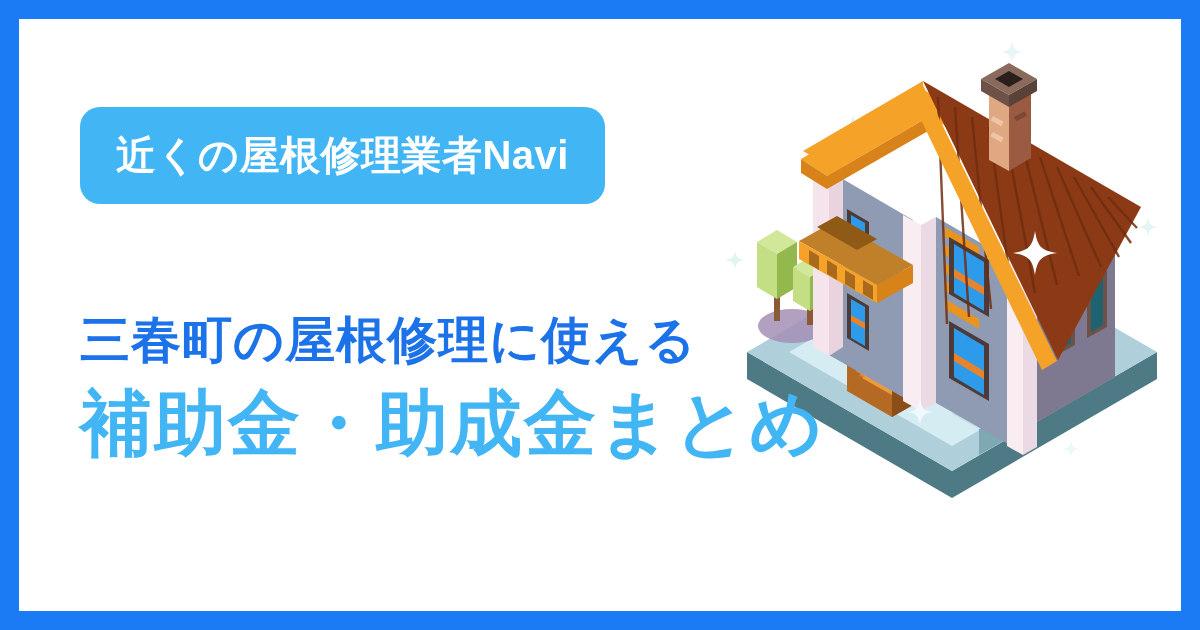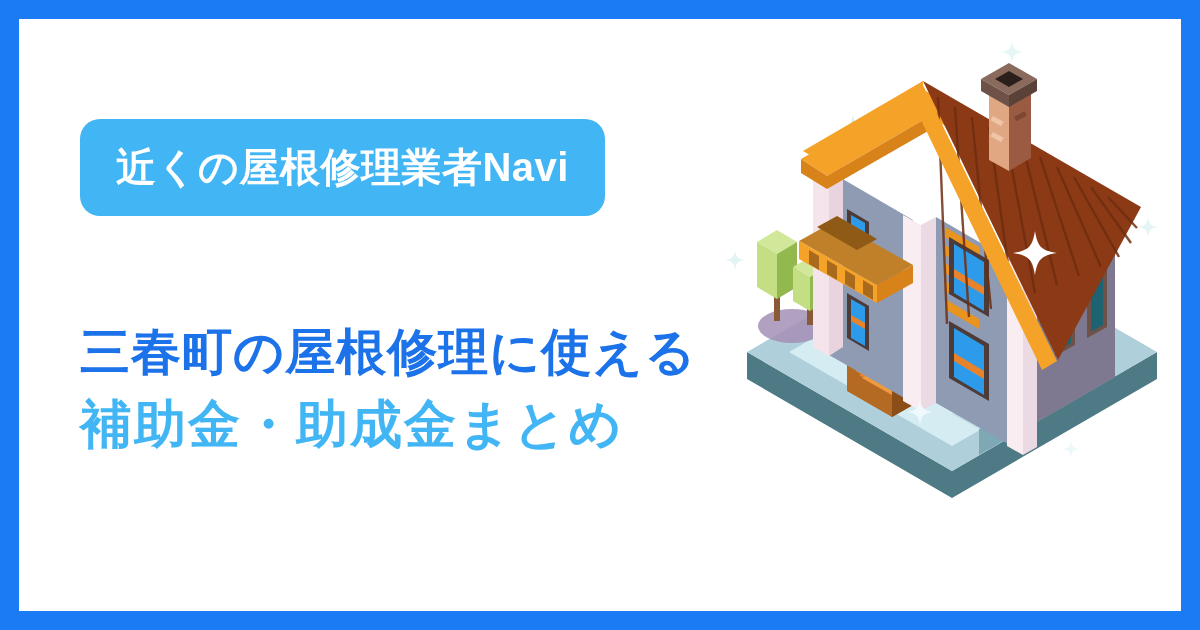--- a/index.html
+++ b/index.html
@@ -28,21 +28,21 @@
     width: 1162px;
     height: 592px;
     background: #ffffff;
     overflow: hidden;
   }
 
   
   .text-col {
     position: absolute;
     left: 61px;      
-    top: 100px;       
+    top: 88px;       
     width: 820px;
   }
 
   .brand-badge {
     display: inline-block;
     box-sizing: border-box;
     height: 97px;
     padding: 0 36px;
     border-radius: 20px;
     background: #42B5F5;
@@ -64,21 +64,21 @@
     font-weight: 700;
     line-height: 1.12;
     color: #1C72E8;
     letter-spacing: 1px;
     white-space: nowrap;
   }
 
   .headline-line2 {
     display: block;
     margin-top: 16px;
-    font-size: 52px;
+    font-size: 72px;
     font-weight: 700;
     line-height: 1.1;
     color: #42B5F5;
     letter-spacing: 2px;
     white-space: nowrap;
   }
 
   
   .illustration {
     position: absolute;

